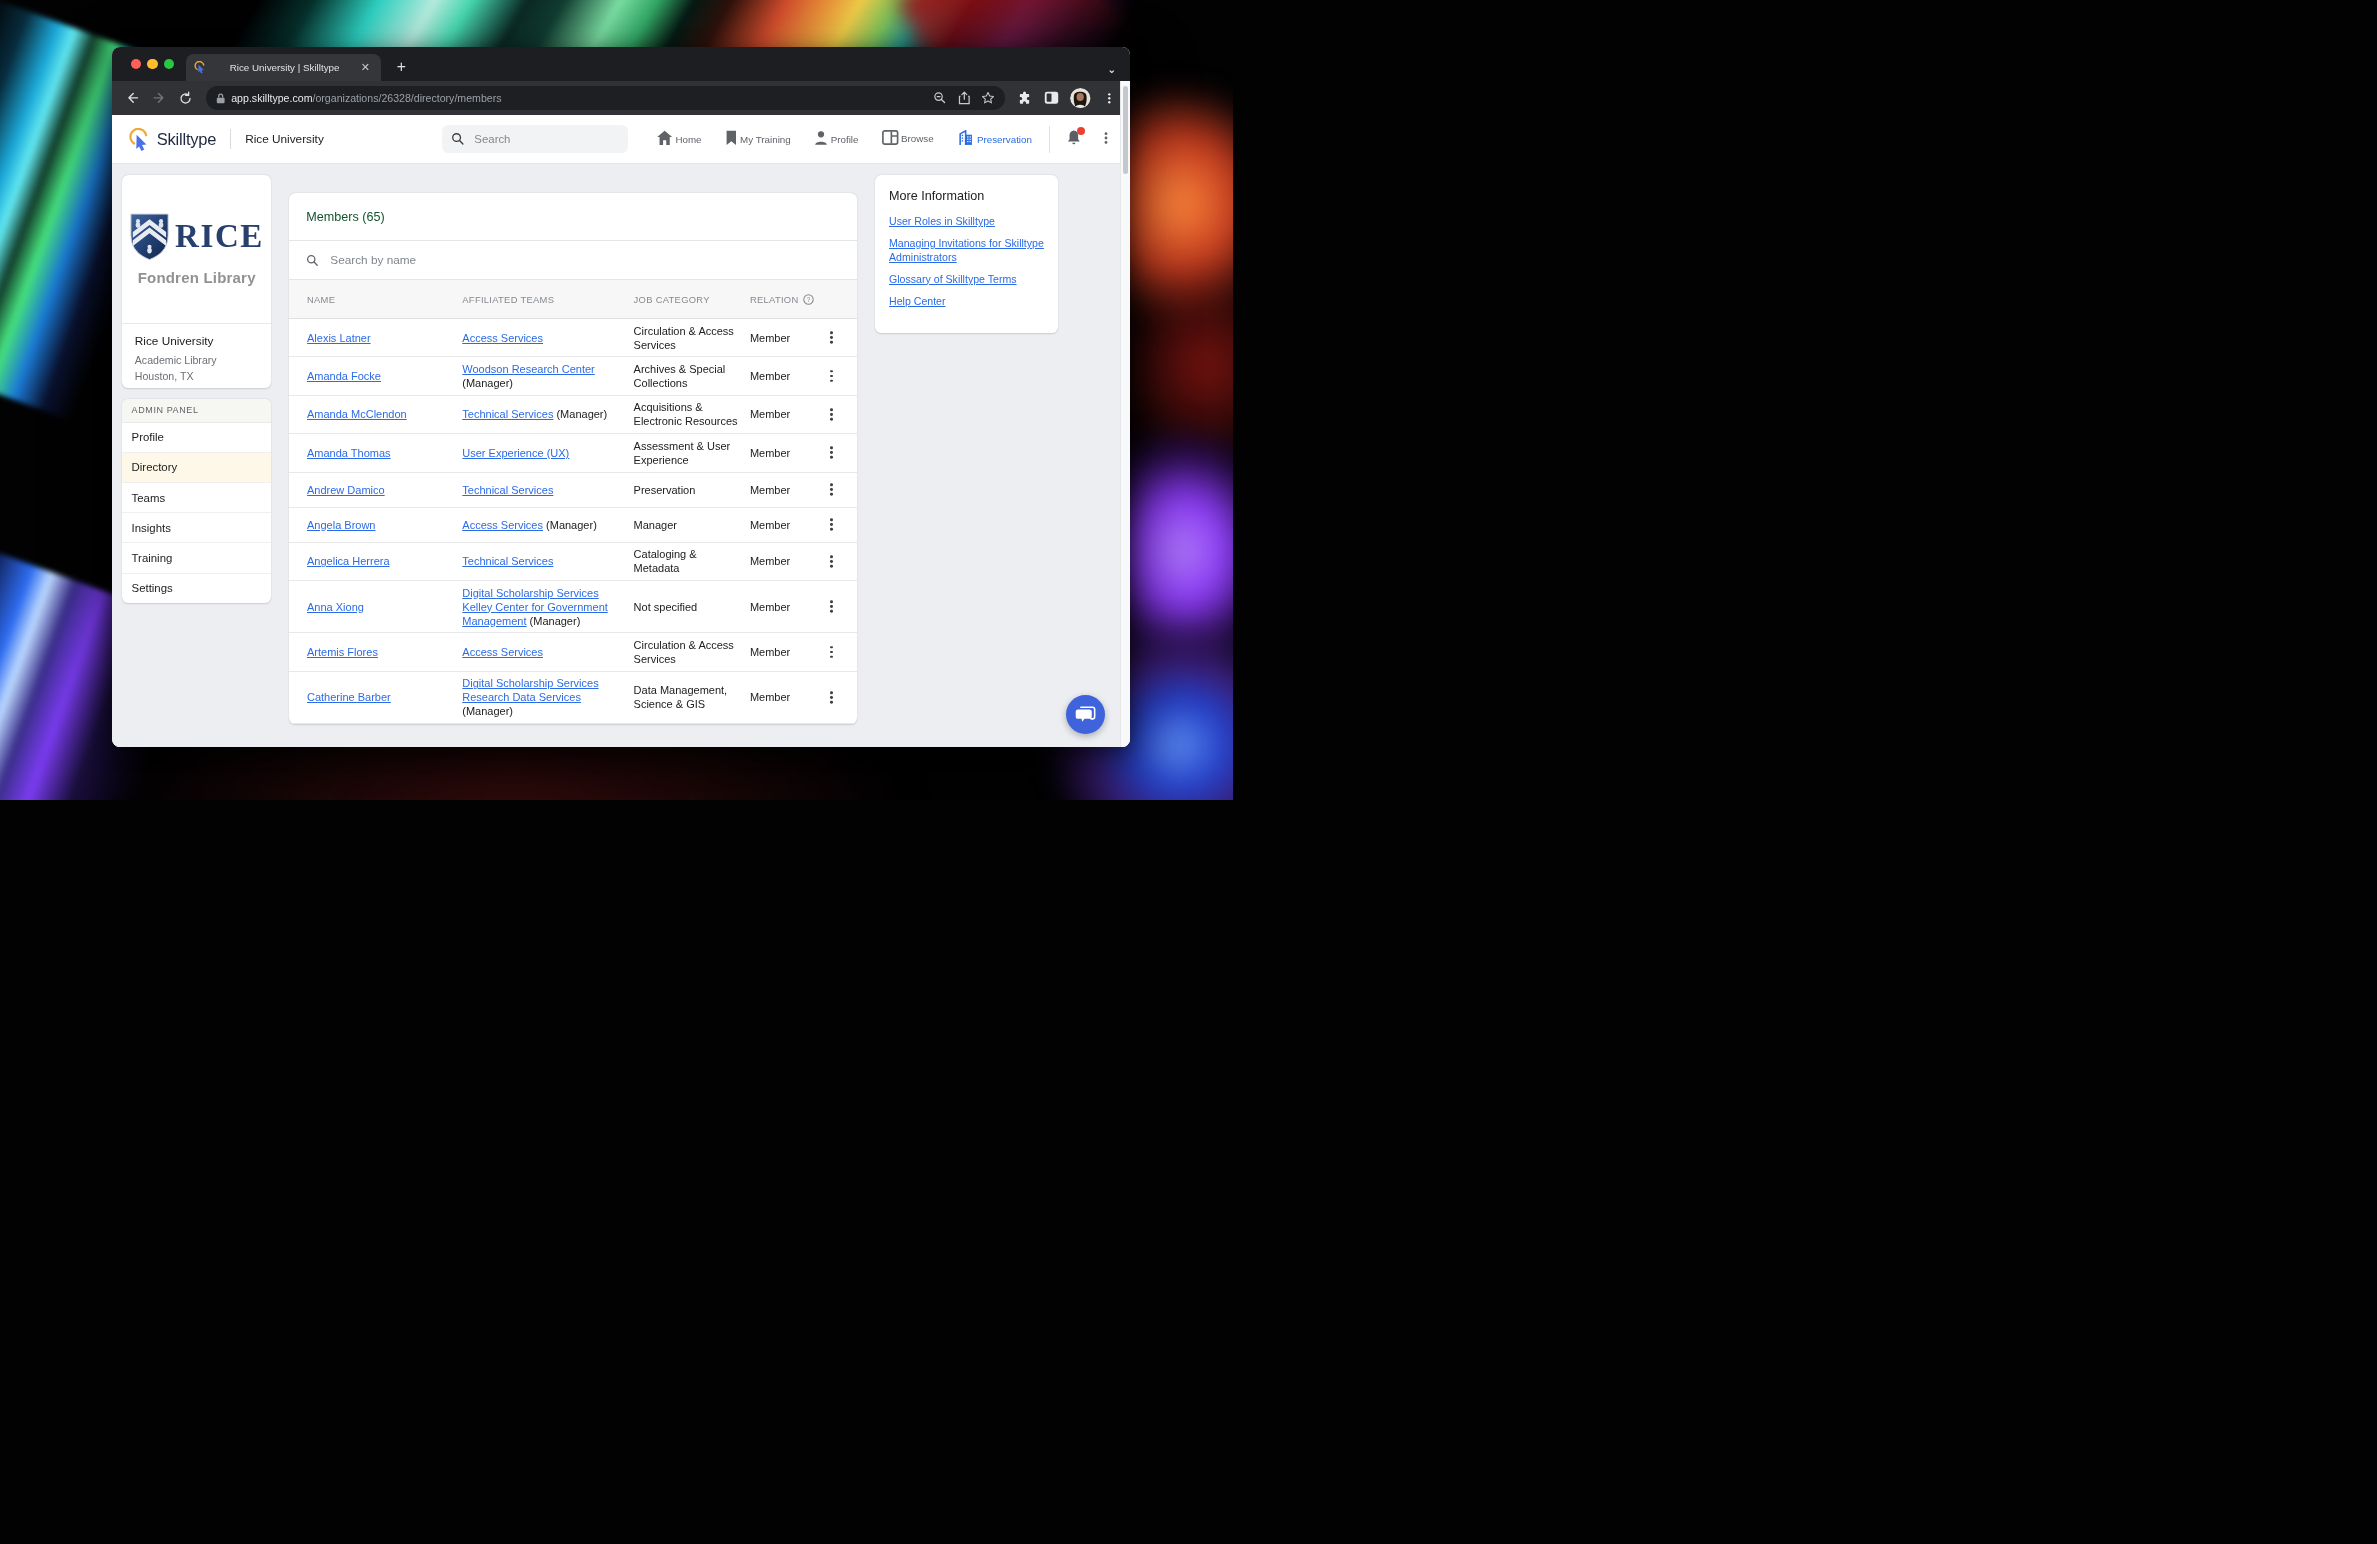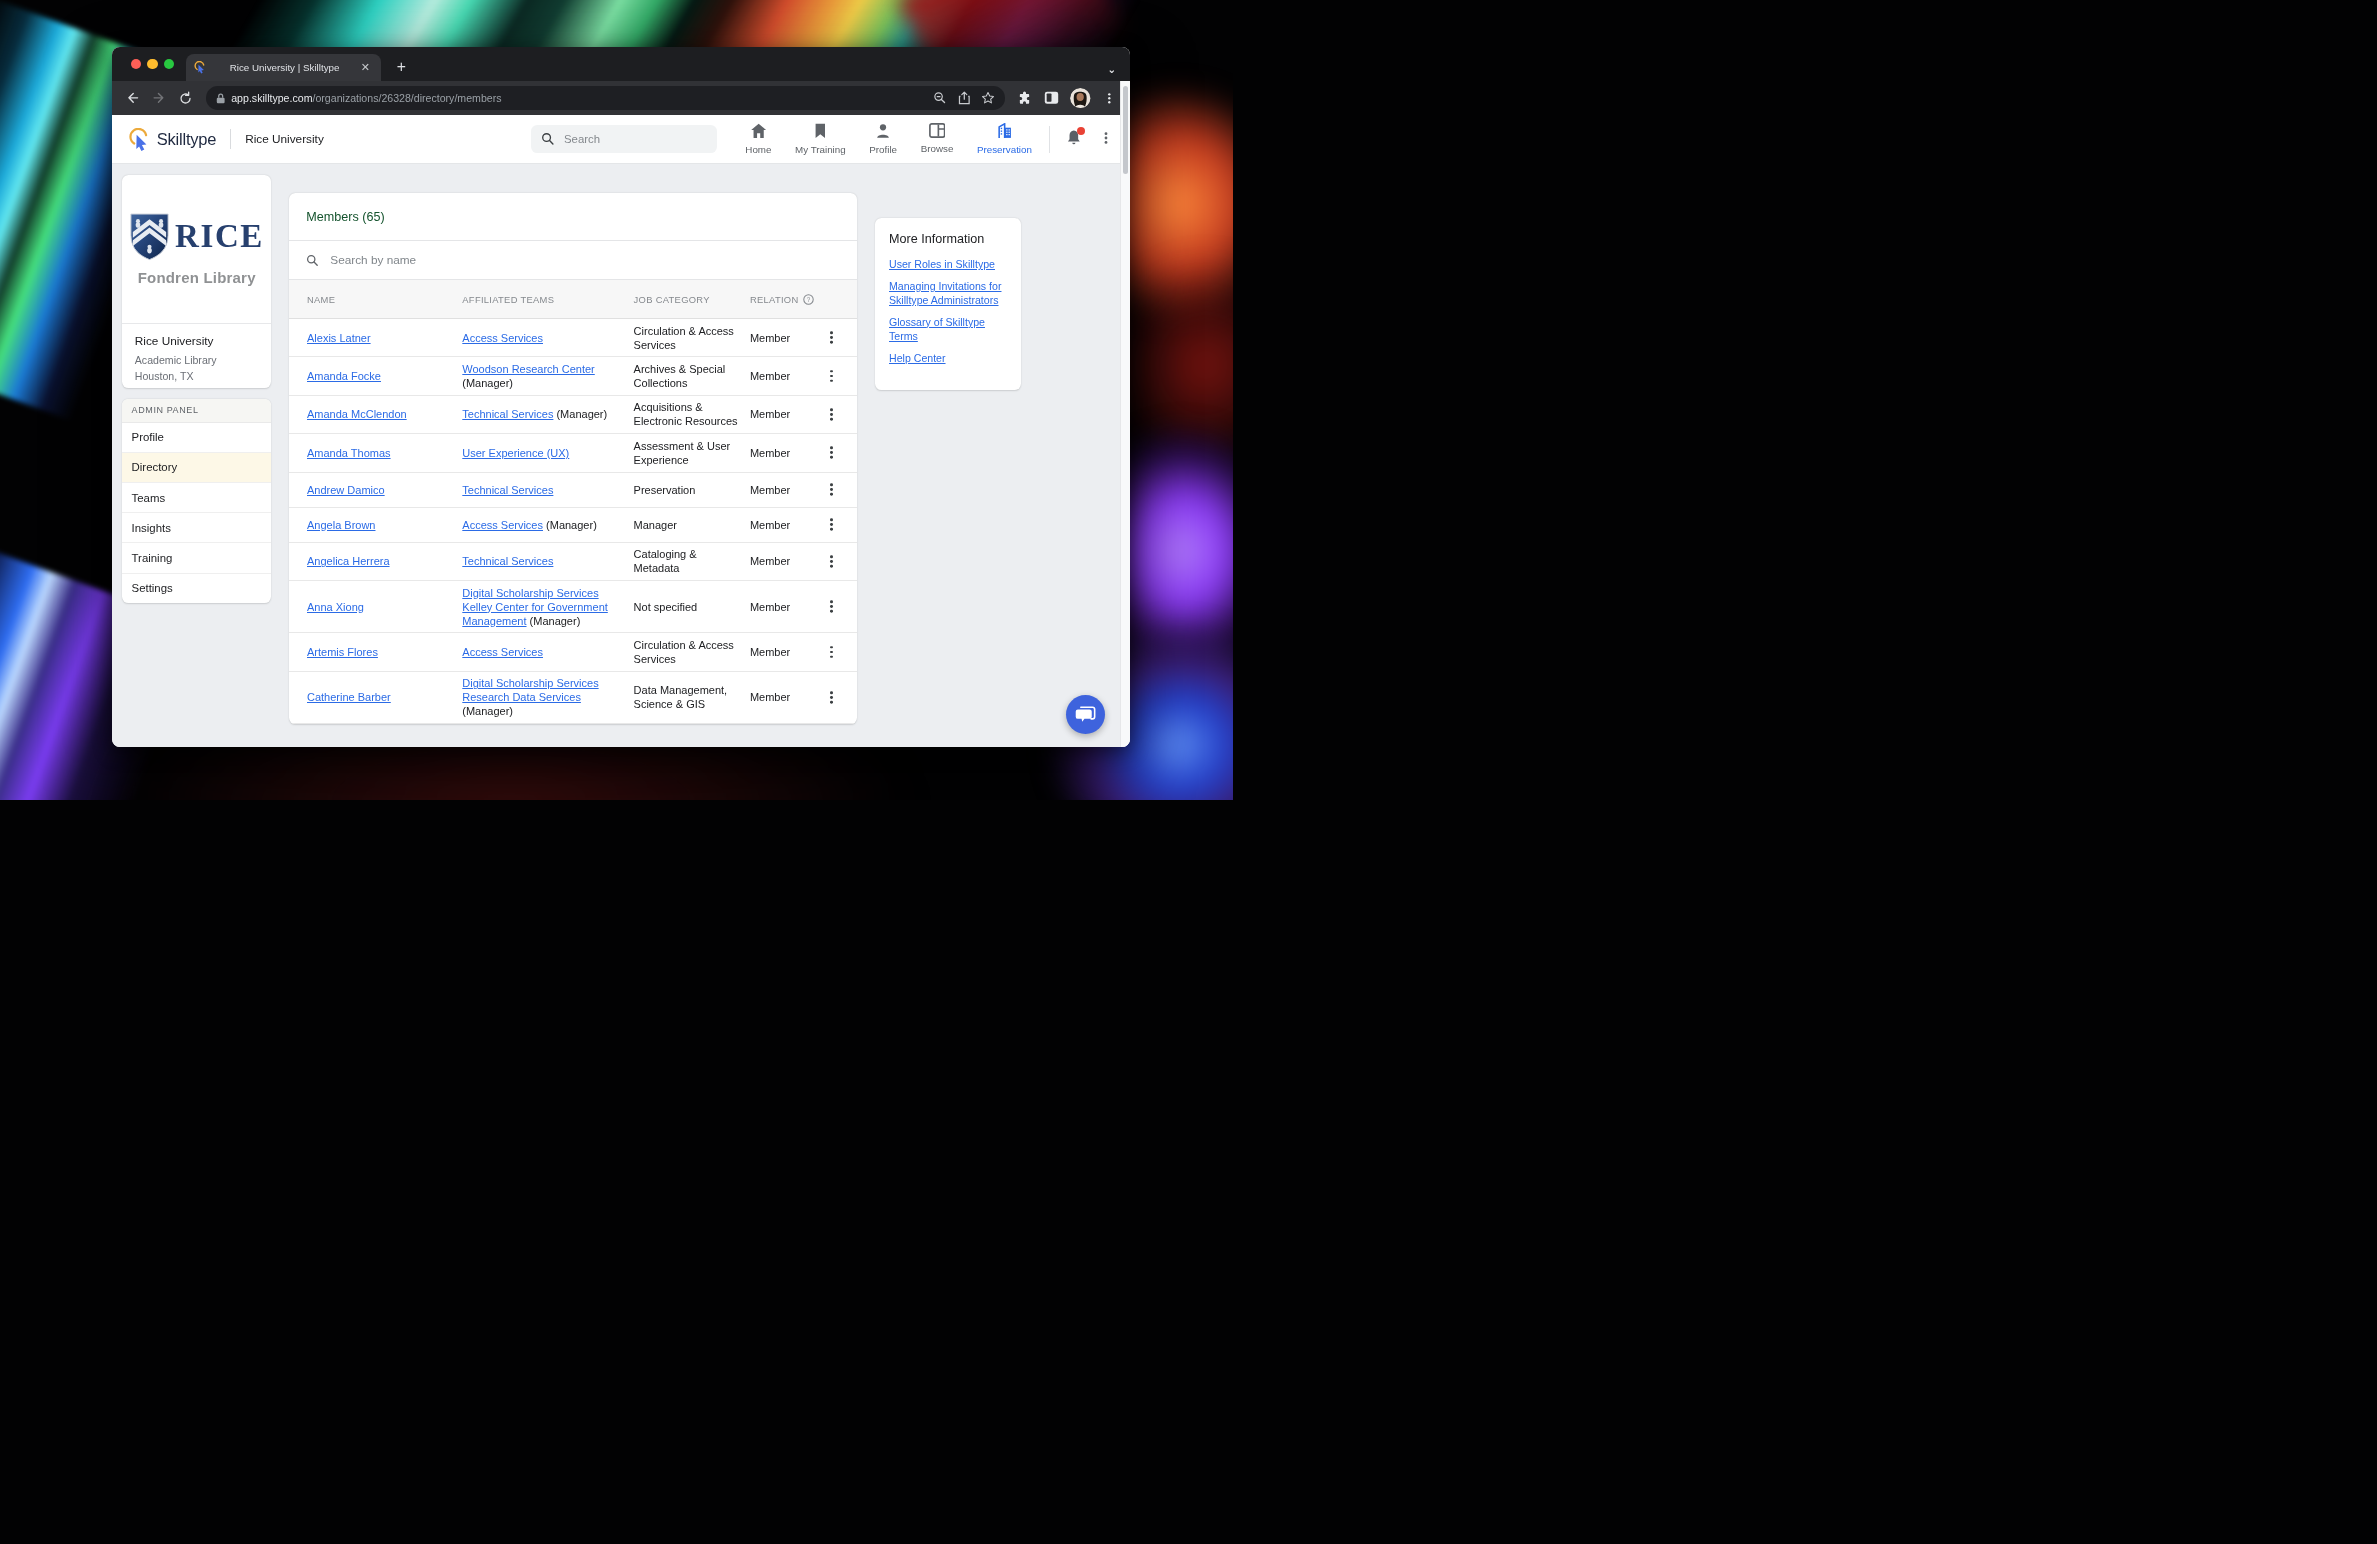--- a/index.html
+++ b/index.html
@@ -53,21 +53,21 @@
   .brand-name{font-size:16.5px;font-weight:500;color:#1f2940;letter-spacing:-0.2px;}
   .hdr-divider{width:0.8px;height:20.4px;background:#d9dbde;margin:0 14px;}
   .org-title{font-size:11.8px;color:#202124;}
   .hdr-spacer{flex:1;}
   .searchbox{width:186px;height:28px;background:#f1f3f4;border-radius:6.3px;display:flex;align-items:center;
     padding:0 9.4px;box-sizing:border-box;margin-right:28px;}
   .searchbox input{border:none;outline:none;background:transparent;font-size:11.4px;color:#202124;width:100%;
     margin-left:7.9px;font-family:inherit;}
   .searchbox input::placeholder{color:#84888d;}
   .mainnav{display:flex;align-items:flex-start;gap:23.6px;margin-right:17.3px;}
-  .navitem{display:flex;flex-direction:column;align-items:center;gap:2.4px;color:#5f6368;cursor:pointer;}
+  .navitem{display:flex;flex-direction:row;align-items:center;gap:2.4px;color:#5f6368;cursor:pointer;}
   .navitem .nlabel{font-size:9.8px;}
   .navitem.active{color:#2b6be6;}
   .vdiv2{width:0.8px;height:27px;background:#e0e2e5;margin-right:15.7px;}
   .bellwrap{position:relative;margin-right:17.3px;}
   .bell-dot{position:absolute;top:-1.6px;right:-3.1px;width:7.9px;height:7.9px;border-radius:50%;background:#e94235;}
   .hdr-kebab{color:#5f6368;}
   
   .content{position:relative;height:583px;background:#eceef1;}
   .scrollbar{position:absolute;right:0;top:-83px;bottom:0;width:8.6px;background:#f8f9fa;border-left:0.8px solid #e6e7e9;z-index:5;}
   .scroll-thumb{position:absolute;top:4.7px;right:1.6px;width:5.5px;height:88px;border-radius:3.1px;background:#c4c7cc;}
@@ -99,21 +99,21 @@
   .thead,.trow{display:grid;grid-template-columns:149px 165px 110px 69px 18px;column-gap:6.3px;
     padding-left:18px;padding-right:7.9px;align-items:center;}
   .thead{background:#f7f7f7;height:38px;border-bottom:0.8px solid #e0e0e0;}
   .th{font-size:9.4px;color:#85898e;letter-spacing:0.3px;display:flex;align-items:center;gap:4.7px;}
   .trow{border-bottom:0.8px solid #e8e8e8;min-height:35px;padding-top:4.7px;padding-bottom:4.7px;box-sizing:border-box;}
   .cell{font-size:11px;color:#202124;line-height:14px;}
   .lnk{color:#2b6be6;text-decoration:underline;cursor:pointer;}
   .mgr{color:#202124;}
   .kebab-btn{background:none;border:none;padding:4.7px;cursor:pointer;display:flex;align-items:center;justify-content:center;}
   .kebab-dots{width:2.8px;height:2.8px;border-radius:50%;background:#3c4043;box-shadow:0 -4.7px 0 #3c4043,0 4.7px 0 #3c4043;display:block;}
-  .moreinfo{position:absolute;left:763px;top:11px;width:146px;box-sizing:border-box;padding:14px 14px 17.3px 14px;margin-top:43px;}
+  .moreinfo{position:absolute;left:763px;top:11px;width:183px;box-sizing:border-box;padding:14px 14px 17.3px 14px;}
   .mi-title{font-size:12.6px;color:#202124;margin-bottom:11px;}
   .mi-link{display:block;font-size:10.6px;color:#2b6be6;text-decoration:underline;line-height:14px;margin-bottom:7.9px;cursor:pointer;}
   .chat-fab{position:absolute;right:25px;bottom:13.4px;width:39px;height:39px;border-radius:50%;background:#3e63dd;
     display:flex;align-items:center;justify-content:center;box-shadow:0 2.4px 7.9px rgba(0,0,0,.28);cursor:pointer;z-index:6;}
 </style>
 </head>
 <body>
 
 <div class="wp wp1"></div>
 <div class="wp wp2"></div>

